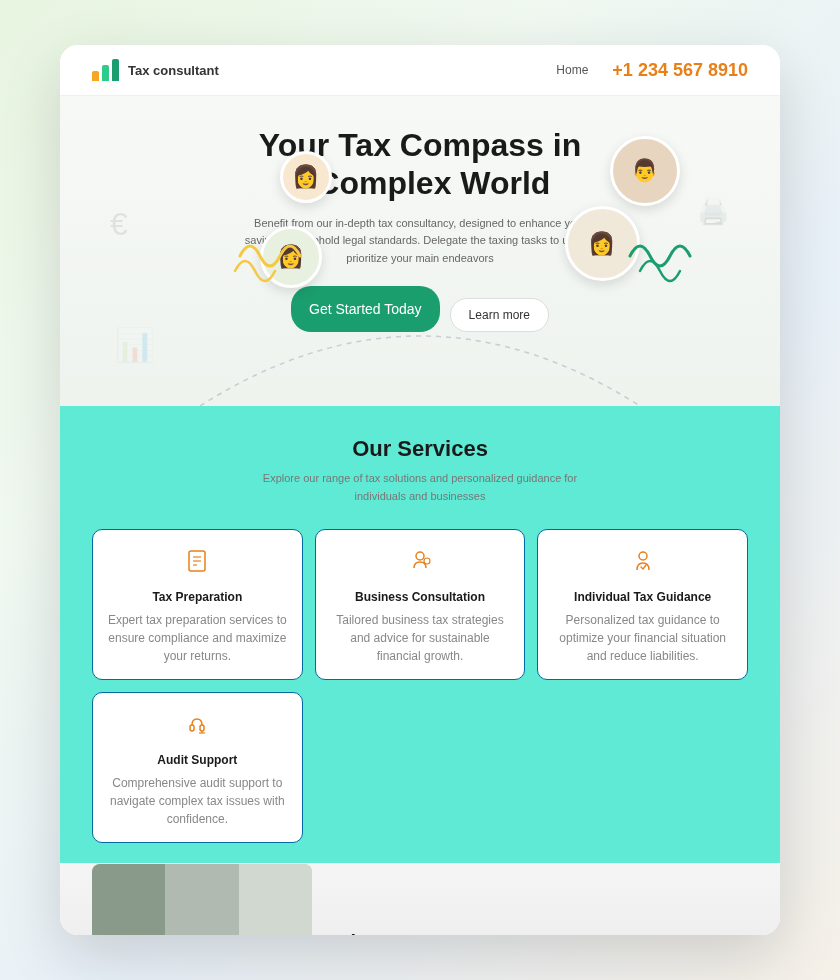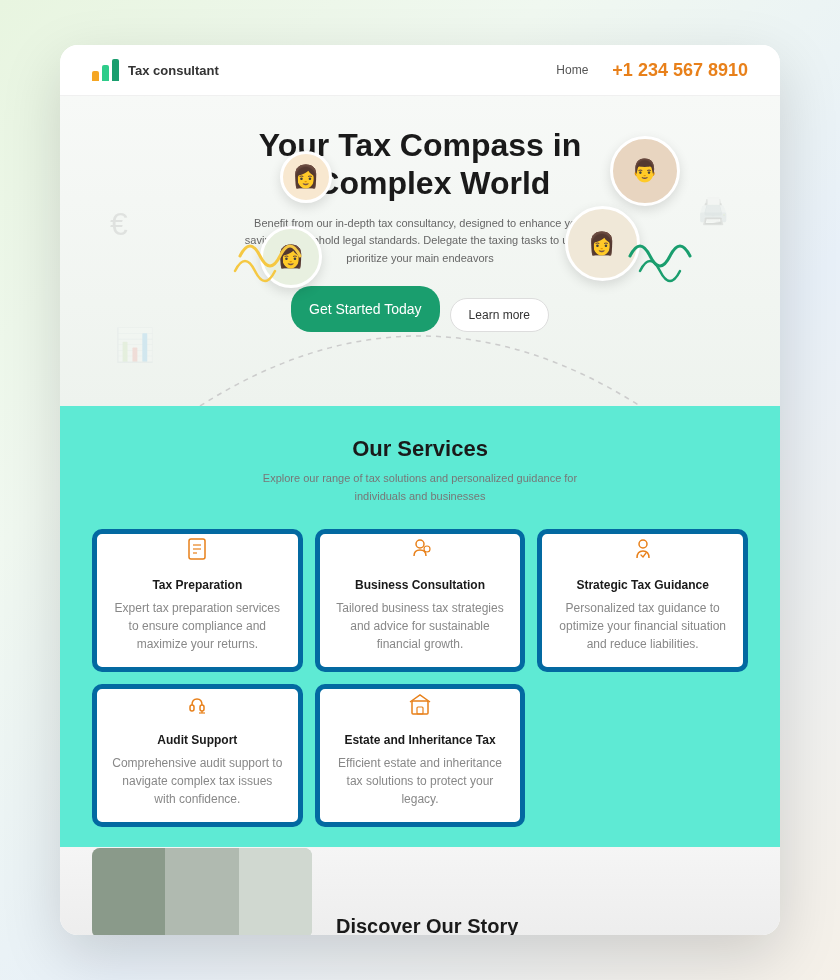--- a/index.html
+++ b/index.html
@@ -198,23 +198,23 @@
       max-width: 320px;
       margin: 0 auto 24px;
       line-height: 1.6;
     }
     .services-grid {
       display: grid;
       grid-template-columns: repeat(3, 1fr);
       gap: 12px;
     }
     .service-card {
-      border: 5px solid #0369a1;
+      border: 1px solid #0369a1;
       border-radius: 10px;
-      padding: 2px 14px 14px;
+      padding: 18px 14px 14px;
       text-align: center;
       background: #fff;
     }
     .service-icon {
       font-size: 22px;
       color: #e8801a;
       margin-bottom: 10px;
       display: block;
     }
     .service-name {
@@ -368,50 +368,39 @@
       </div>
 
       <div class="service-card">
         <span class="service-icon">
           <svg width="26" height="26" viewBox="0 0 26 26" fill="none">
             <circle cx="13" cy="8" r="4" stroke="#e8801a" stroke-width="1.5"></circle>
             <path d="M7,22 Q7,15 13,15 Q19,15 19,22" stroke="#e8801a" stroke-width="1.5" fill="none"></path>
             <path d="M11,19 L13,21 L16,17" stroke="#e8801a" stroke-width="1.3" fill="none" stroke-linecap="round"></path>
           </svg>
         </span>
-        <div class="service-name">Strategic Tax Guidance</div>
+        <div class="service-name">Individual Tax Guidance</div>
         <div class="service-desc">Personalized tax guidance to optimize your financial situation and reduce liabilities.</div>
       </div>
 
 
       <div class="service-card">
         <span class="service-icon">
           <svg width="26" height="26" viewBox="0 0 26 26" fill="none">
             <path d="M8,14 Q8,8 13,8 Q18,8 18,14" stroke="#e8801a" stroke-width="1.5" fill="none"></path>
             <rect x="6" y="14" width="4" height="6" rx="2" stroke="#e8801a" stroke-width="1.5"></rect>
             <rect x="16" y="14" width="4" height="6" rx="2" stroke="#e8801a" stroke-width="1.5"></rect>
             <line x1="18" y1="20" x2="18" y2="22" stroke="#e8801a" stroke-width="1.2"></line>
             <line x1="15" y1="22" x2="21" y2="22" stroke="#e8801a" stroke-width="1.2"></line>
           </svg>
         </span>
         <div class="service-name">Audit Support</div>
         <div class="service-desc">Comprehensive audit support to navigate complex tax issues with confidence.</div>
       </div>
 
-      <div class="service-card">
-        <span class="service-icon">
-          <svg width="26" height="26" viewBox="0 0 26 26" fill="none">
-            <rect x="5" y="10" width="16" height="13" rx="1" stroke="#e8801a" stroke-width="1.5"></rect>
-            <polyline points="3,11 13,4 23,11" stroke="#e8801a" stroke-width="1.5" fill="none"></polyline>
-            <rect x="10" y="16" width="6" height="7" rx="1" stroke="#e8801a" stroke-width="1.2"></rect>
-          </svg>
-        </span>
-        <div class="service-name">Estate and Inheritance Tax</div>
-        <div class="service-desc">Efficient estate and inheritance tax solutions to protect your legacy.</div>
-      </div>
 
     </div>
   </section>
 
   <section class="story">
     <div class="story-image">
       <div class="story-image-inner">
         <div class="story-panel sp1"></div>
         <div class="story-panel sp2"></div>
         <div class="story-panel sp3"></div>

